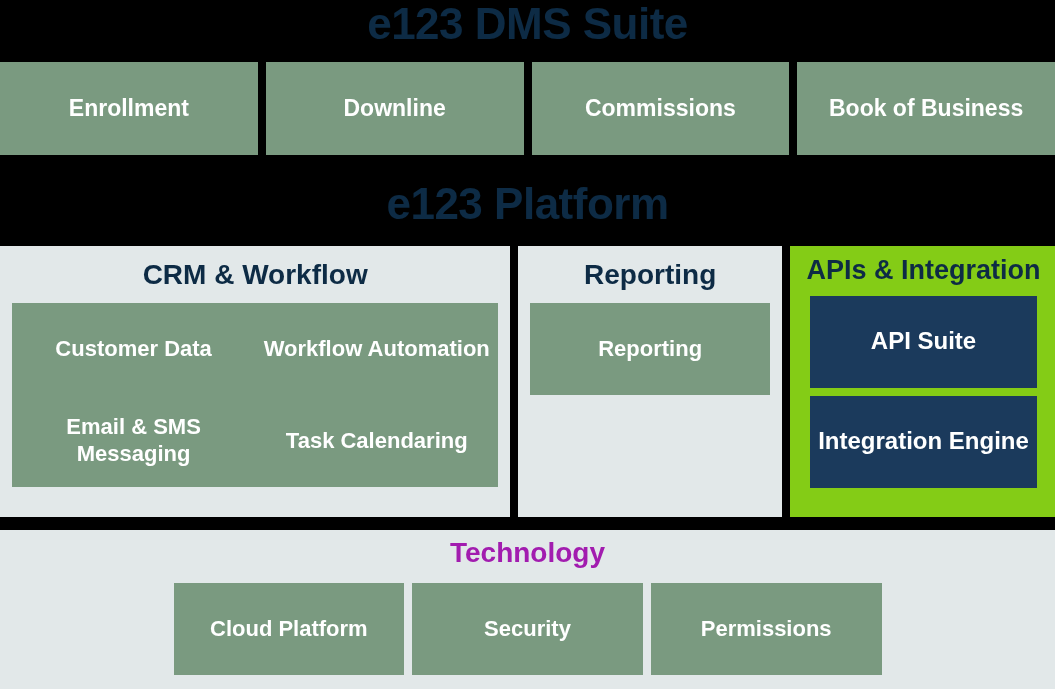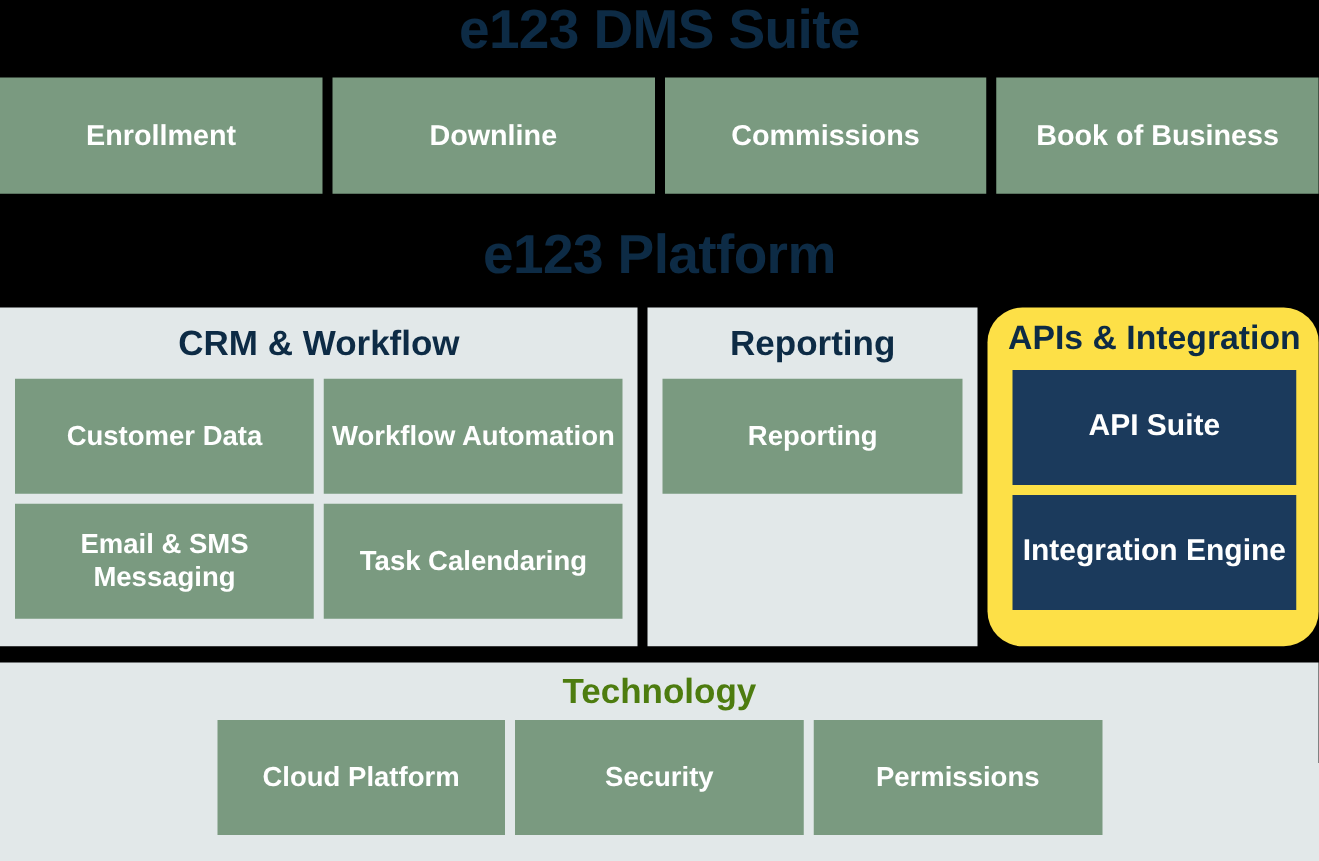--- a/index.html
+++ b/index.html
@@ -70,40 +70,40 @@
   }
   .platform-panel {
     background: #e2e8e9;
     display: flex;
     flex-direction: column;
     align-items: center;
     padding: 14px 12px 12px 12px;
   }
   #panel-crm       { width: 513px; }
   #panel-reporting { width: 265px; }
-  #panel-apis      { width: 265px; background: #fde047; padding: 10px 18px 18px 20px; border-radius: 28px; }
+  #panel-apis      { width: 265px; background: #84cc16; padding: 10px 18px 18px 20px; }
 
   .panel-heading {
     color: #0d2b45;
     font-weight: bold;
     font-size: 28px;
     line-height: 1.1;
     text-align: center;
     white-space: nowrap;
     margin-bottom: 12px;
   }
   #panel-apis .panel-heading { font-size: 27px; margin-bottom: 10px; }
 
   
   #crm-grid {
     width: 100%;
     display: grid;
     grid-template-columns: 1fr 1fr;
     grid-auto-rows: 92px;
-    gap: 8px;
+    gap: 0;
   }
   .sub-tile {
     background: #7a9a80;
     color: #ffffff;
     font-size: 22px;
     font-weight: bold;
     line-height: 1.2;
     display: flex;
     align-items: center;
     justify-content: center;
@@ -143,26 +143,26 @@
     top: 530px;
     width: 1055px;
     height: 159px;
     background: #e2e8e9;
     display: flex;
     flex-direction: column;
     align-items: center;
     padding-top: 8px;
   }
   #technology-heading {
-    color: #4d7c0f;
+    color: #a21caf;
     font-weight: bold;
     font-size: 28px;
     line-height: 1.1;
     text-align: left;
-    margin-bottom: 7px;
+    margin-bottom: 14px;
   }
   #technology-row {
     width: 708px;
     display: flex;
     gap: 8px;
   }
   #technology-row .sub-tile {
     flex: 1 1 0;
     height: 92px;
   }

